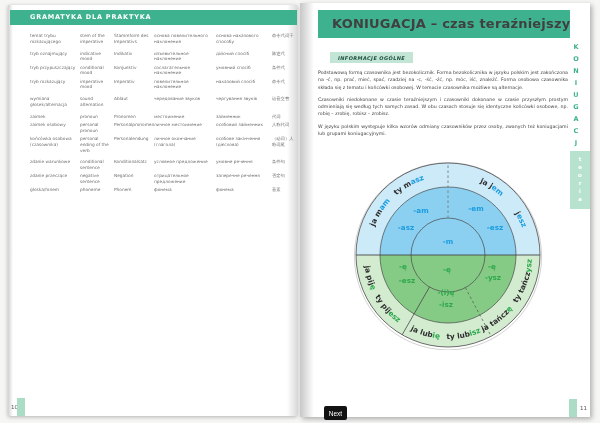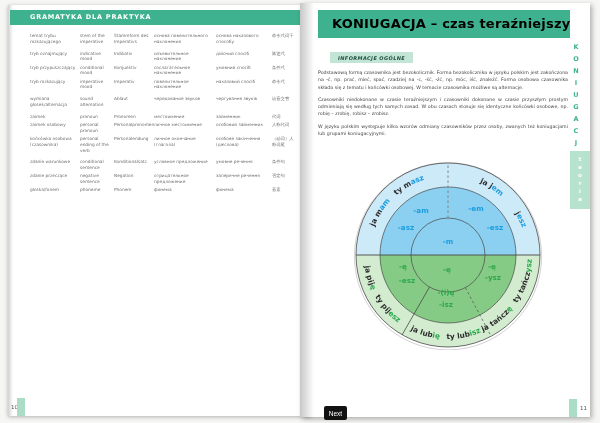--- a/index.html
+++ b/index.html
@@ -5,21 +5,20 @@
   html,body{margin:0;padding:0;}
   body{
     width:600px;height:423px;position:relative;overflow:hidden;
     background:#f6f6f4;
     font-family:"DejaVu Sans","Liberation Sans",sans-serif;
   }
   .page{position:absolute;background:#fff;}
   #left-page{
     left:8px;top:5px;width:289px;height:411px;
     box-shadow:0 1px 4px rgba(0,0,0,.28);
-    padding-left:14px;
   }
   #left-page .edge-left{position:absolute;left:0;top:0;bottom:0;width:5px;
     background:linear-gradient(to right,rgba(0,0,0,.18),rgba(0,0,0,0));}
   #left-page .edge-right{position:absolute;right:0;top:0;bottom:0;width:10px;
     background:linear-gradient(to left,rgba(0,0,0,.14),rgba(0,0,0,0));}
   #right-page{
     left:300px;top:3px;width:290px;height:414px;
     box-shadow:2px 2px 5px rgba(0,0,0,.3);
   }
   #right-page .edge-spine{position:absolute;left:0;top:0;bottom:0;width:14px;
@@ -40,21 +39,21 @@
   .pnum{position:absolute;bottom:6px;font-size:5.5px;color:#555;}
   #left-page .pnum{left:3px;}
   #right-page .pnum{right:3px;}
   .pbar{position:absolute;bottom:0;width:8px;height:18px;background:#abdcc5;}
   #left-page .pbar{left:9px;}
   #right-page .pbar{right:13px;}
 
   
   .rp-header{
     position:absolute;left:18px;top:7px;width:252px;height:28px;
-    background:#3eb28e;color:#000000;font-size:13px;font-weight:bold;
+    background:#3eb28e;color:#404040;font-size:13px;font-weight:bold;
     line-height:28px;padding-left:14px;box-sizing:border-box;
     letter-spacing:.2px;white-space:nowrap;
   }
   .info-label{
     position:absolute;left:30px;top:49px;background:#c3e5d5;color:#1e4f3f;
     font-size:5px;font-weight:bold;font-style:italic;letter-spacing:.4px;
     padding:2.5px 8px;
   }
   .paragraphs{position:absolute;left:18px;top:66px;width:250px;
     font-size:4.7px;line-height:1.55;color:#3f3f3f;text-align:justify;}

